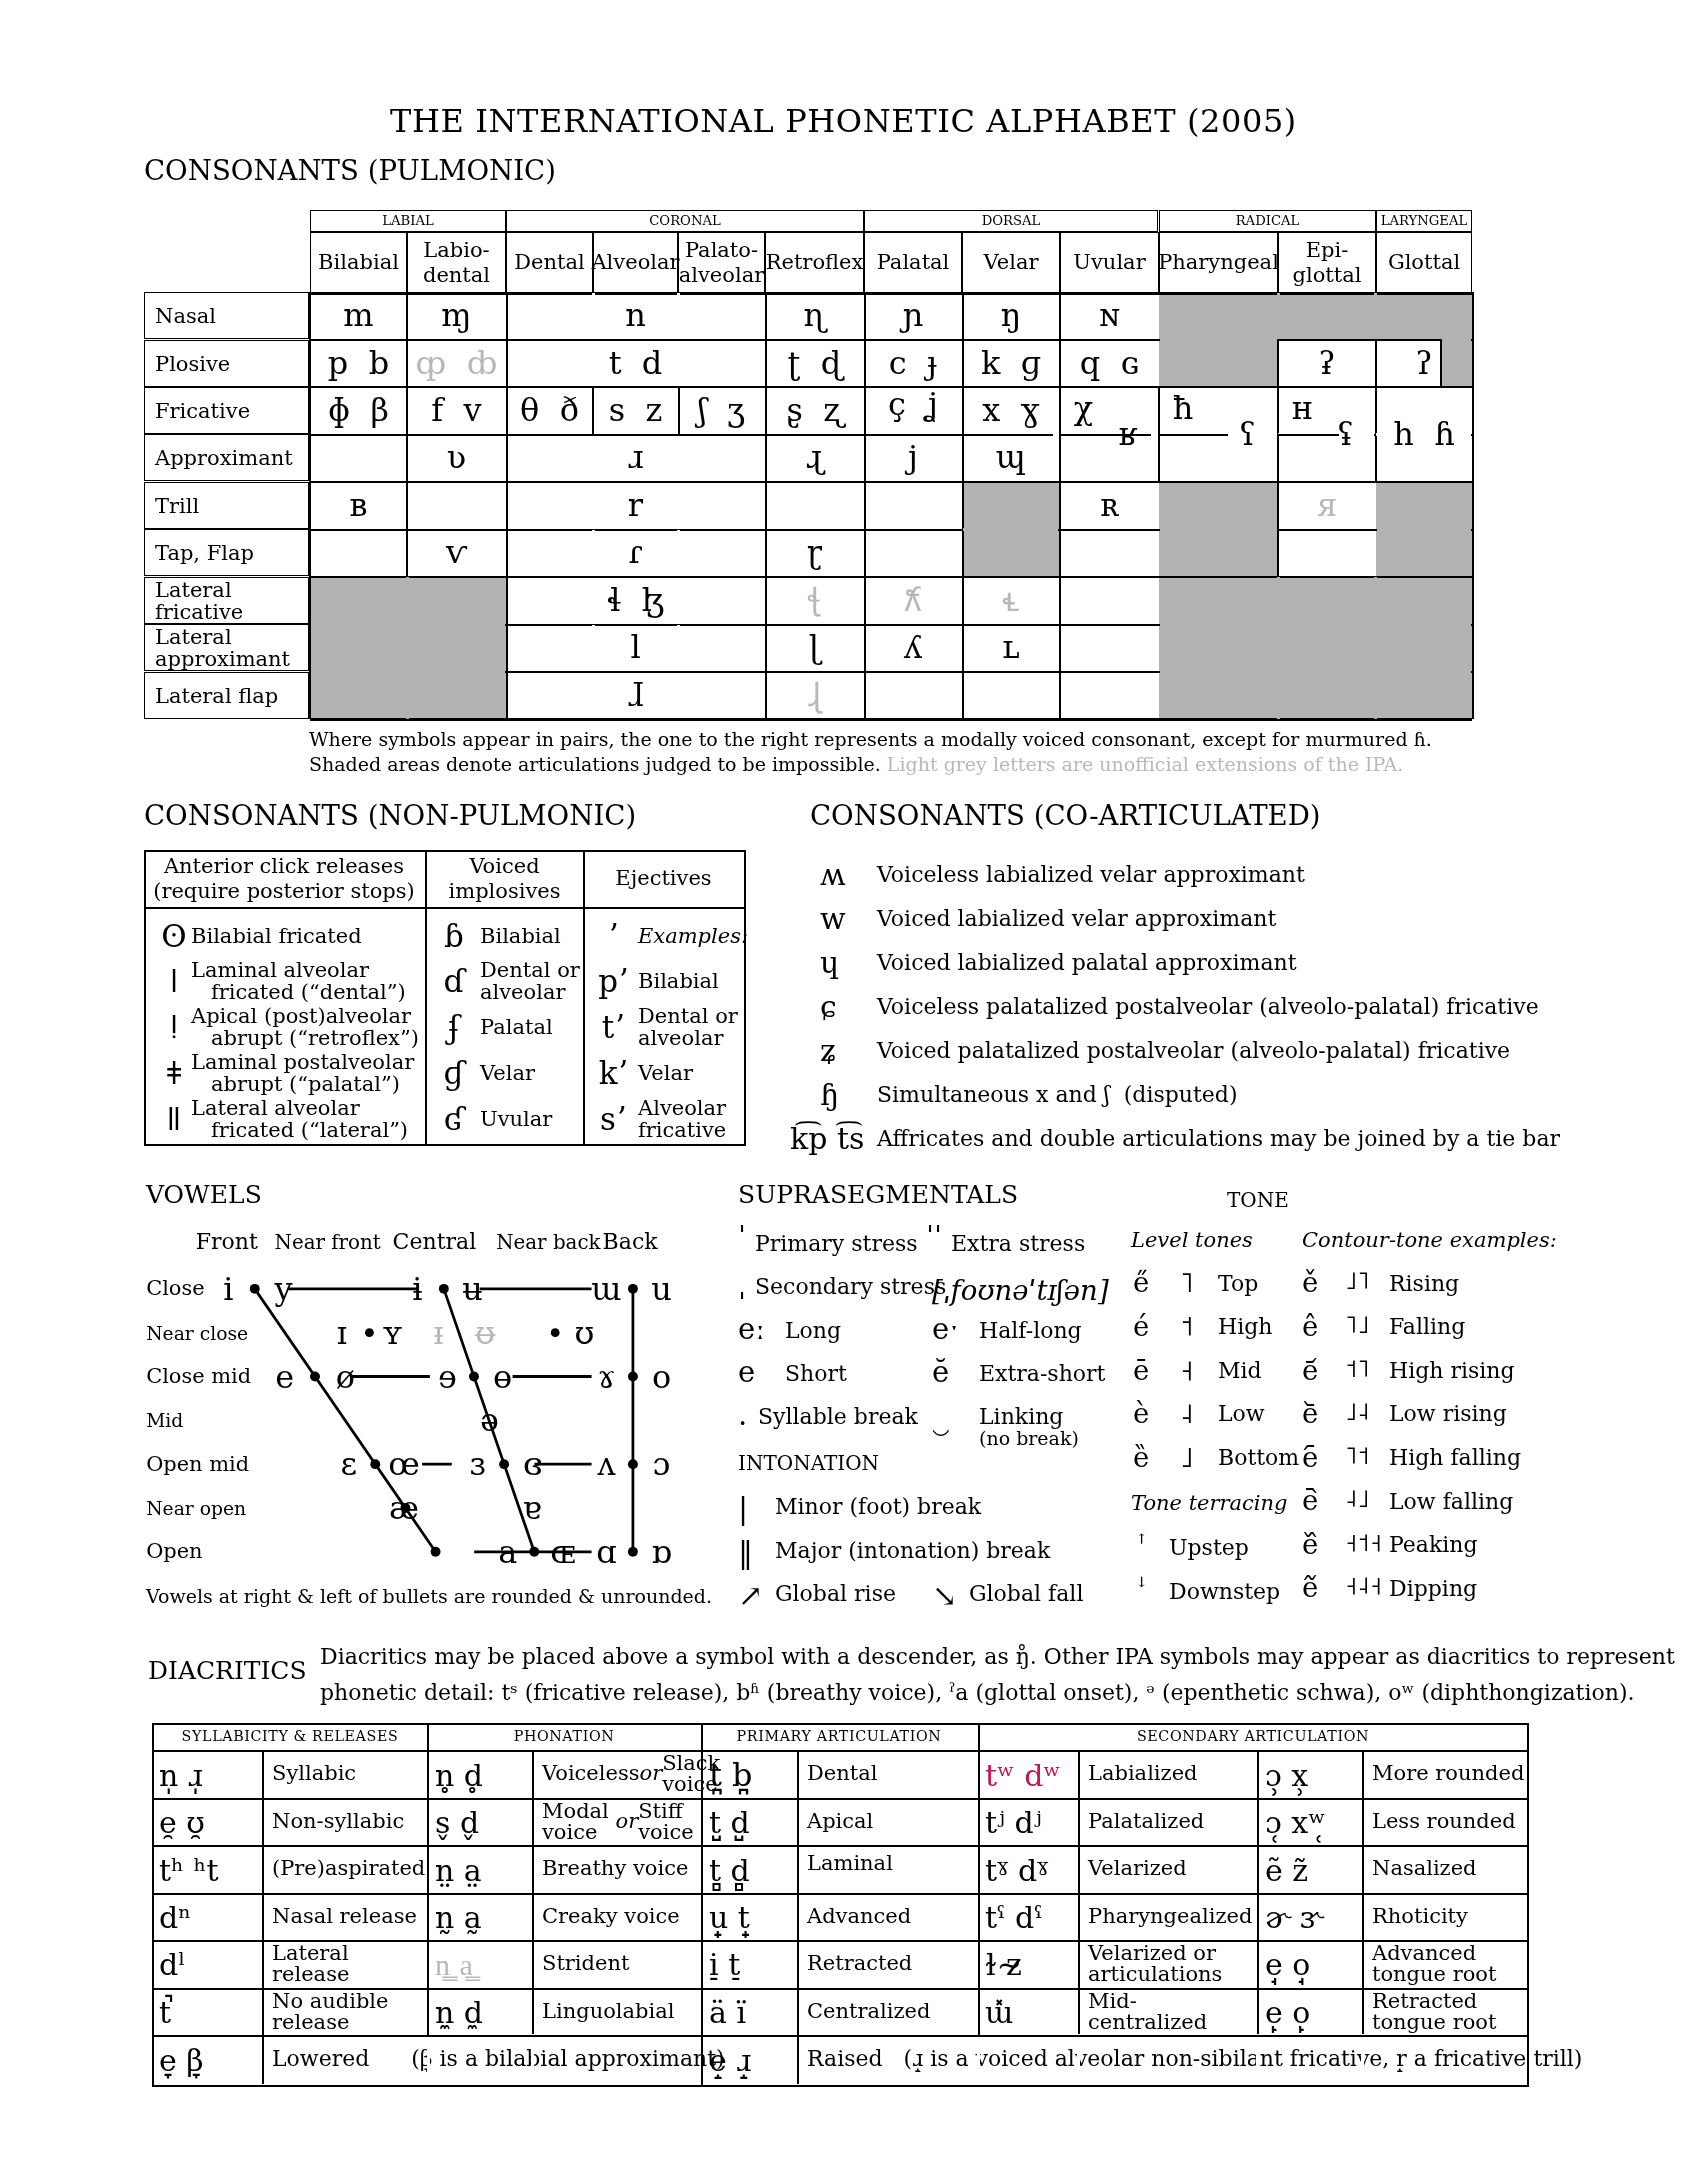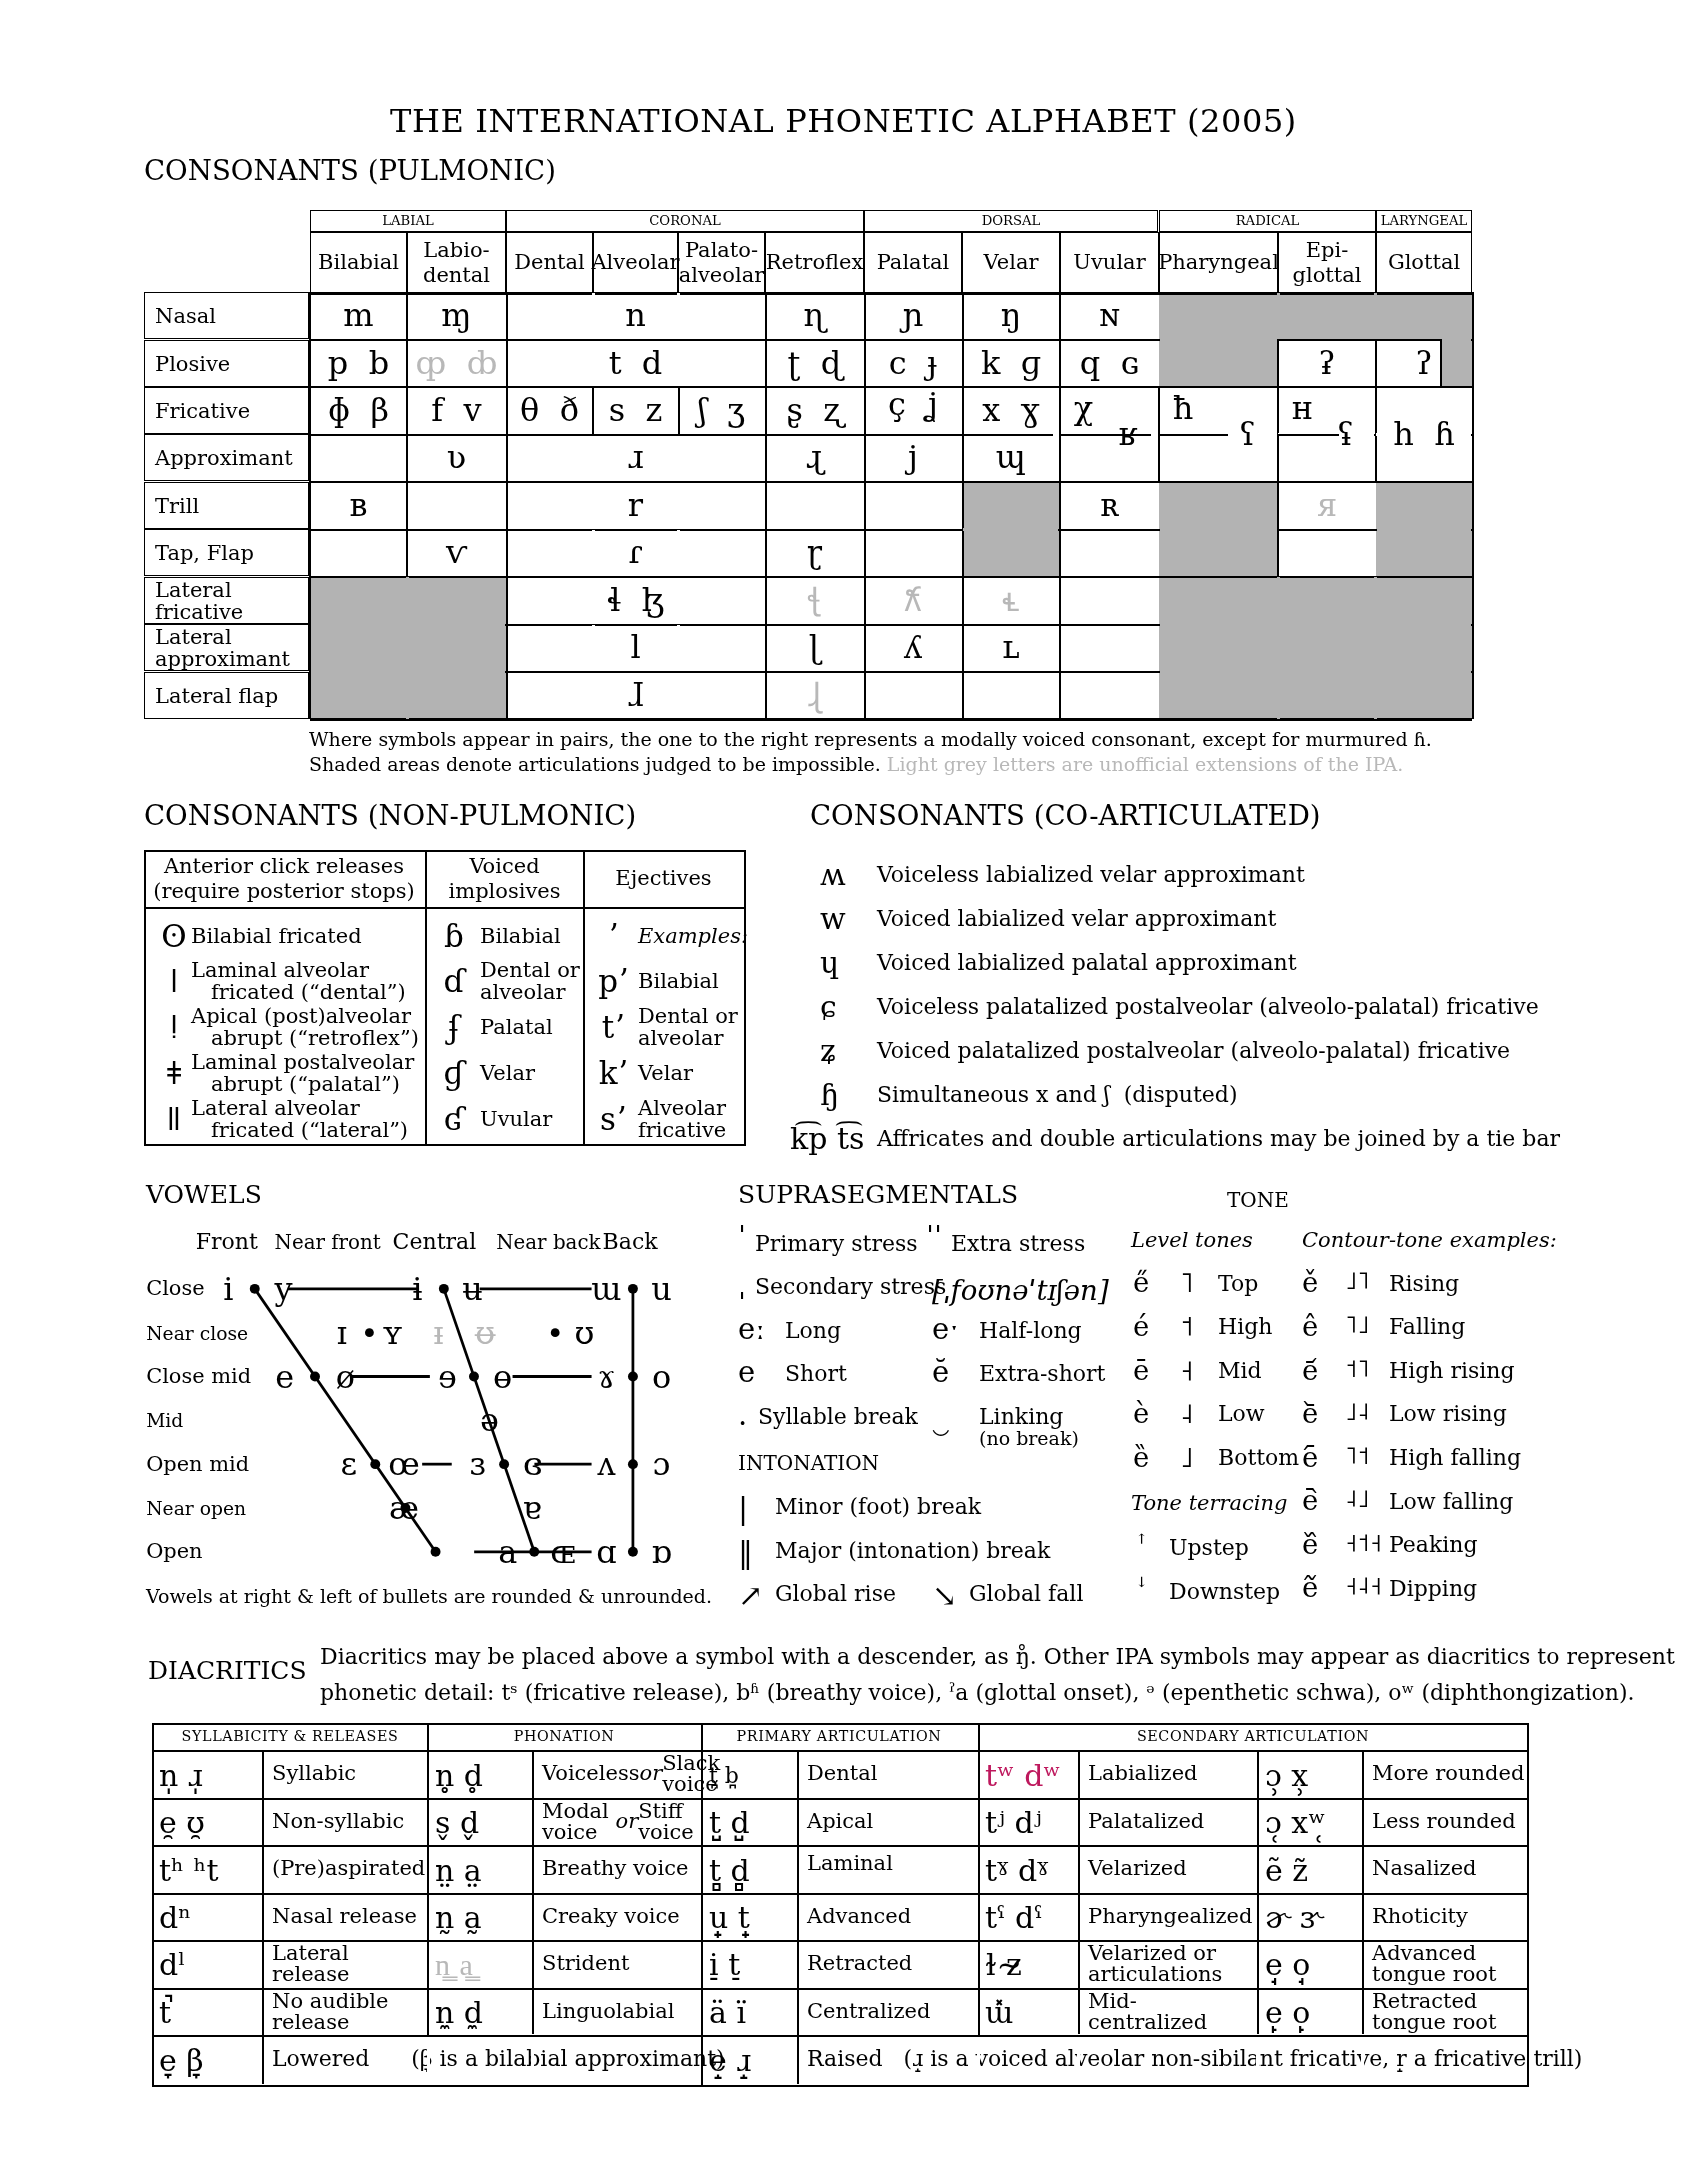--- a/index.html
+++ b/index.html
@@ -449,21 +449,21 @@
     <div class="abs" style="left: 1257px; top: 1750px; width: 1.7px; height: 284px; background: rgb(0, 0, 0);"></div>
     <div class="abs" style="left: 1362px; top: 1750px; width: 1.7px; height: 284px; background: rgb(0, 0, 0);"></div>
     <div class="abs" style="left: 152px; top: 1723px; width: 276px; height: 27.6px; line-height: 27.6px; text-align: center; font-size: 14.3px; letter-spacing: 0.6px;">SYLLABICITY &amp; RELEASES</div>
     <div class="abs" style="left: 427px; top: 1723px; width: 274px; height: 27.6px; line-height: 27.6px; text-align: center; font-size: 14.3px; letter-spacing: 0.6px;">PHONATION</div>
     <div class="abs" style="left: 701px; top: 1723px; width: 276px; height: 27.6px; line-height: 27.6px; text-align: center; font-size: 14.3px; letter-spacing: 0.6px;">PRIMARY ARTICULATION</div>
     <div class="abs" style="left: 978px; top: 1723px; width: 550px; height: 27.6px; line-height: 27.6px; text-align: center; font-size: 14.3px; letter-spacing: 0.6px;">SECONDARY ARTICULATION</div>
     <div class="abs" style="left: 159px; top: 1753px; height: 45px; line-height: 45px; font-size: 30px; white-space: nowrap; color: rgb(0, 0, 0);">n̩ ɹ̩</div>
     <div class="abs" style="left: 272px; top: 1750px; width: 153px; height: 47px; display: flex; align-items: center; font-size: 21px; line-height: 21px;">Syllabic</div>
     <div class="abs" style="left: 435px; top: 1753px; height: 45px; line-height: 45px; font-size: 30px; white-space: nowrap; color: rgb(0, 0, 0);">n̥ d̥</div>
     <div class="abs" style="left: 542px; top: 1750px; width: 157px; height: 47px; display: flex; align-items: center; font-size: 21px; line-height: 21px;">Voiceless <i>or</i> Slack voice</div>
-    <div class="abs" style="left: 709px; top: 1753px; height: 45px; line-height: 45px; font-size: 22px; white-space: nowrap; color: rgb(0, 0, 0);">t̪ b̪</div>
+    <div class="abs" style="left: 709px; top: 1753px; height: 45px; line-height: 45px; font-size: 32px; white-space: nowrap; color: rgb(0, 0, 0);">t̪ b̪</div>
     <div class="abs" style="left: 807px; top: 1750px; width: 169px; height: 47px; display: flex; align-items: center; font-size: 21px; line-height: 21px;">Dental</div>
     <div class="abs" style="left: 985px; top: 1753px; height: 56px; line-height: 45px; font-size: 30px; white-space: nowrap; color: #be185d;">tʷ dʷ</div>
     <div class="abs" style="left: 1088px; top: 1750px; width: 167px; height: 47px; display: flex; align-items: center; font-size: 21px; line-height: 21px;">Labialized</div>
     <div class="abs" style="left: 1265px; top: 1753px; height: 45px; line-height: 45px; font-size: 30px; white-space: nowrap; color: rgb(0, 0, 0);">ɔ̹ x̹</div>
     <div class="abs" style="left: 1372px; top: 1750px; width: 153px; height: 47px; display: flex; align-items: center; font-size: 21px; line-height: 21px;">More rounded</div>
     <div class="abs" style="left: 159px; top: 1800px; height: 45px; line-height: 45px; font-size: 30px; white-space: nowrap; color: rgb(0, 0, 0);">e̯ ʊ̯</div>
     <div class="abs" style="left: 272px; top: 1798px; width: 153px; height: 47px; display: flex; align-items: center; font-size: 21px; line-height: 21px;">Non-syllabic</div>
     <div class="abs" style="left: 435px; top: 1800px; height: 45px; line-height: 45px; font-size: 30px; white-space: nowrap; color: rgb(0, 0, 0);">s̬ d̬</div>
     <div class="abs" style="left: 542px; top: 1798px; width: 157px; height: 47px; display: flex; align-items: center; font-size: 21px; line-height: 21px;">Modal voice <i>or</i> Stiff voice</div>
     <div class="abs" style="left: 709px; top: 1800px; height: 45px; line-height: 45px; font-size: 30px; white-space: nowrap; color: rgb(0, 0, 0);">t̺ d̺</div>

